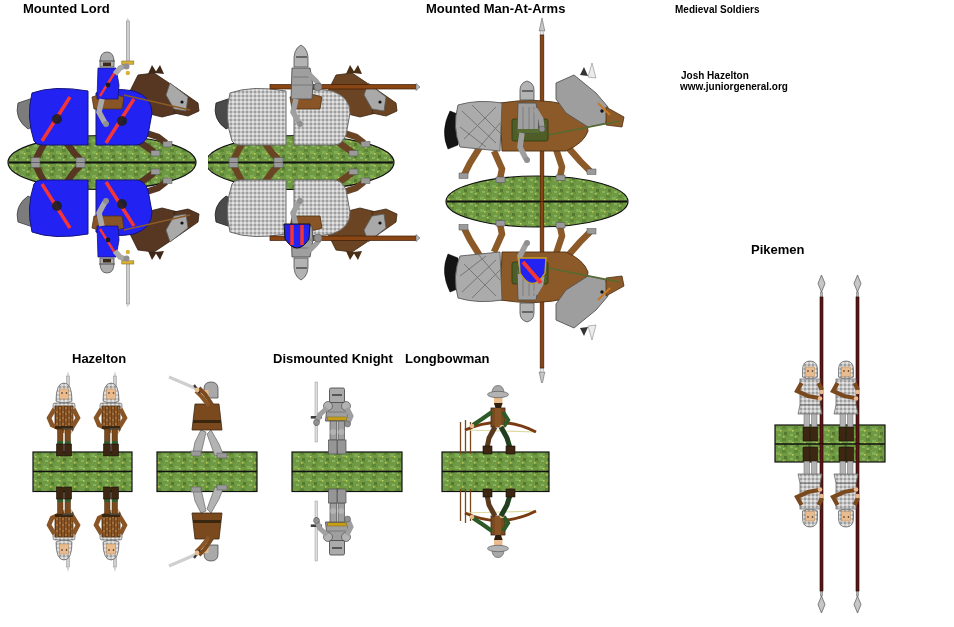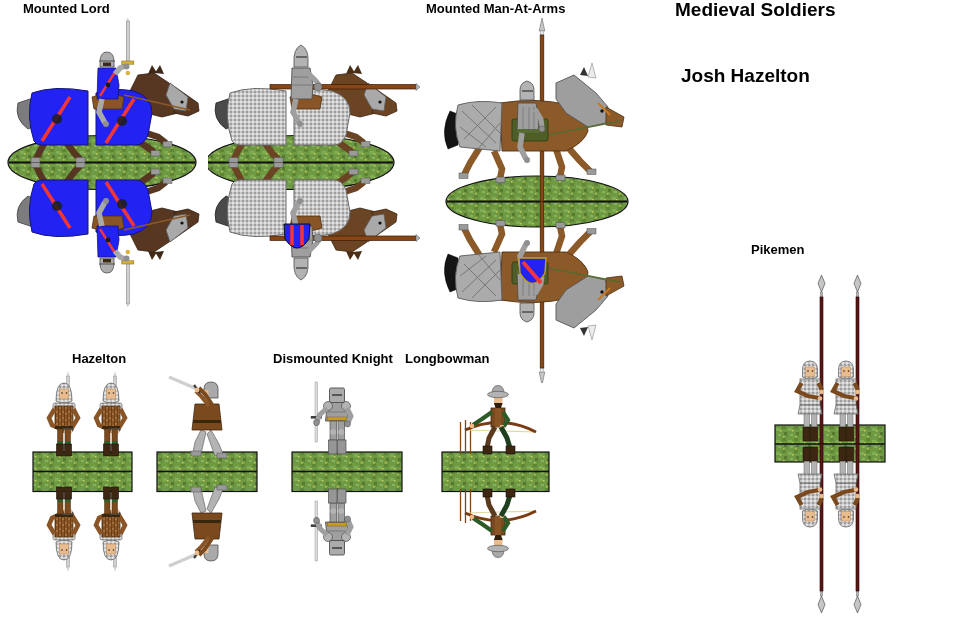--- a/index.html
+++ b/index.html
@@ -1,20 +1,20 @@
 <!DOCTYPE html>
 <html><head>
 <meta charset="utf-8">
 <style>
   html,body{margin:0;padding:0;background:#ffffff;}
   .sheet{position:relative;width:954px;height:627px;background:#ffffff;overflow:hidden;
          font-family:"Liberation Sans", sans-serif;color:#000;}
   .ulabel{position:absolute;font-weight:bold;font-size:13px;line-height:15px;
           text-align:left;white-space:nowrap;}
-  .hline{position:absolute;font-weight:bold;font-size:19px;line-height:16px;white-space:nowrap;}
+  .hline{position:absolute;font-weight:bold;font-size:10px;line-height:16px;white-space:nowrap;}
   .unit{position:absolute;}
   .unit svg{display:block;}
 </style>
 </head>
 <body>
 
 <div class="sheet">
 
   <svg width="0" height="0" style="position:absolute" aria-hidden="true">
     <defs>
@@ -38,20 +38,21 @@
         <rect x="0" width="1" height="6" fill="#6d3f17"></rect>
         <rect x="3" width="1" height="6" fill="#6d3f17"></rect>
         <circle cx="2" cy="2" r="0.7" fill="#caa36b"></circle>
         <circle cx="5" cy="4" r="0.7" fill="#caa36b"></circle>
       </pattern>
     </defs>
   </svg>
 
   <div class="hline" style="left:675px;top:2px;">Medieval Soldiers</div>
   <div class="hline" style="left:681px;top:42px;margin-top:26px;">Josh Hazelton</div>
+  <div class="hline" style="left:680px;top:79px;">www.juniorgeneral.org</div>
 
   <div class="ulabel" style="left:23px;top:1px;width:160px;">Mounted Lord</div>
   <div class="ulabel" style="left:426px;top:1px;width:200px;">Mounted Man-At-Arms</div>
   <div class="ulabel" style="left:72px;top:351px;width:160px;">Hazelton</div>
   <div class="ulabel" style="left:273px;top:351px;width:160px;">Dismounted Knight</div>
   <div class="ulabel" style="left:405px;top:351px;width:160px;">Longbowman</div>
   <div class="ulabel" style="left:751px;top:242px;width:160px;">Pikemen</div>
 
   <div class="unit" style="left:2px;top:17px;width:205px;height:296px;">
     <svg width="205" height="296" viewBox="0 0 205 296">

